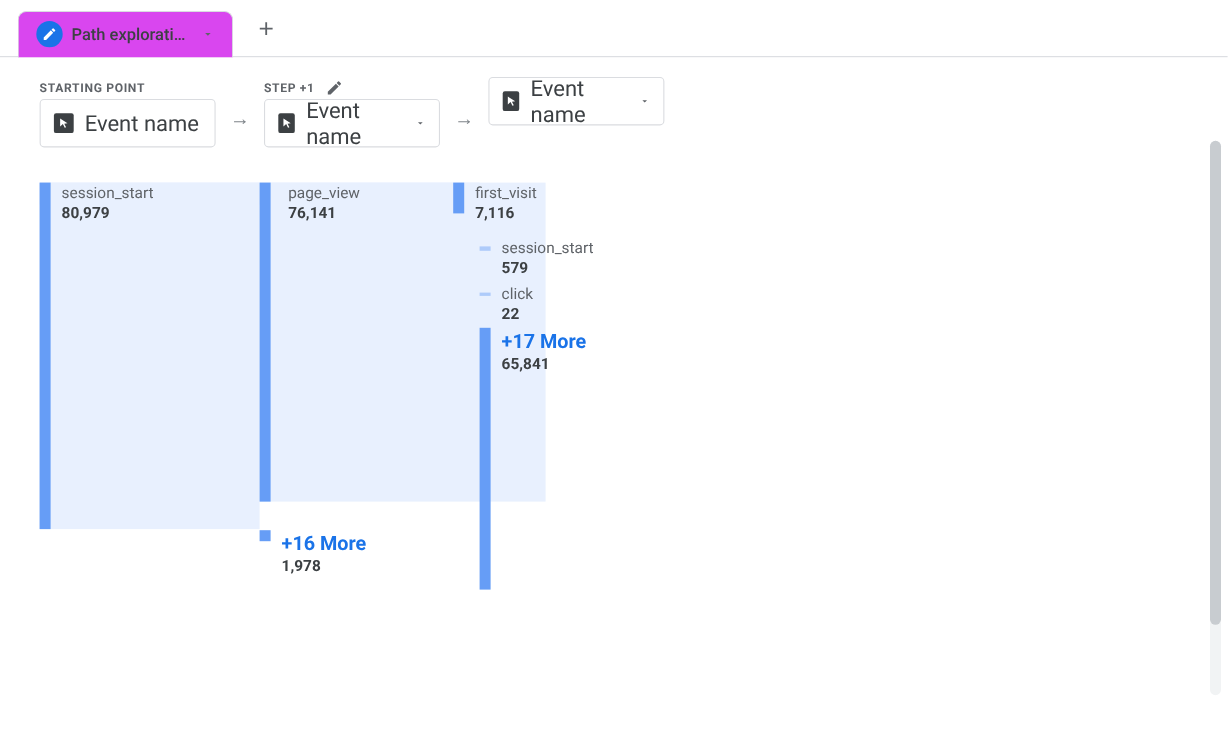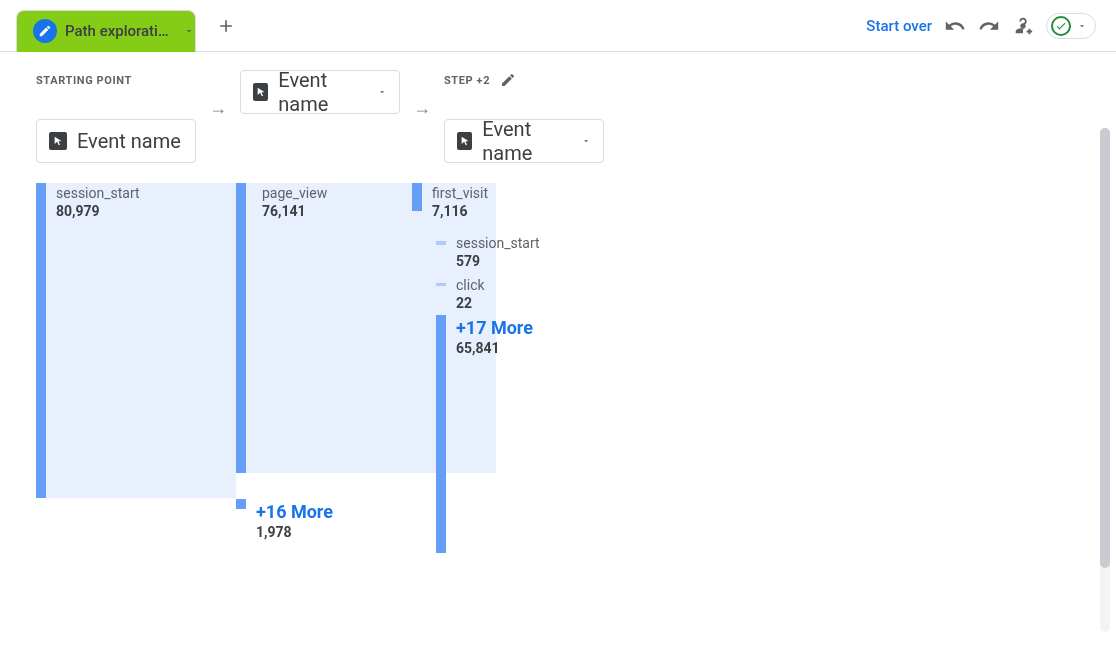--- a/index.html
+++ b/index.html
@@ -17,26 +17,26 @@
     align-items: center;
     padding: 0 8px 0 0;
     height: 52px;
     border-bottom: 1px solid #dadce0;
     position: relative;
   }
   .tab {
     display: flex;
     align-items: center;
     gap: 8px;
-    padding: 8px 0 8px 16px;
+    padding: 8px 16px 8px 16px;
     border: 1px solid #dadce0;
     border-bottom: none;
     border-top-left-radius: 8px;
     border-top-right-radius: 8px;
-    background: #84cc16;
+    background: #d946ef;
     margin-top: 10px;
     margin-left: 16px;
     height: 42px;
   }
   .tab-icon {
     width: 24px; height: 24px;
     background: #1a73e8;
     border-radius: 50%;
     display: flex; align-items: center; justify-content: center;
     color: #fff;
@@ -107,21 +107,21 @@
     align-items: flex-start;
     gap: 0;
   }
   .col {
     position: relative;
   }
   .col-header-row {
     display: flex;
     align-items: center;
     height: 20px;
-    margin-bottom: 29px;
+    margin-bottom: 0;
   }
   .col-header {
     font-size: 11px;
     font-weight: 700;
     letter-spacing: 0.6px;
     color: #5f6368;
     text-transform: uppercase;
   }
   .pencil {
     margin-left: 10px;
@@ -224,108 +224,80 @@
           <path d="M7 10l5 5 5-5z" fill="#5f6368"></path>
         </svg>
     </span>
   </div>
   <div class="add-tab">
     <svg width="20" height="20" viewBox="0 0 24 24">
         <path d="M19 13h-6v6h-2v-6H5v-2h6V5h2v6h6v2z" fill="#5f6368"></path>
       </svg>
   </div>
 
-  <div class="top-actions">
-    <span class="start-over">Start over</span>
-    <span class="icon-btn">
-      <svg width="22" height="22" viewBox="0 0 24 24">
-          <path d="M12.5 8c-2.65 0-5.05 1-6.9 2.6L2 7v9h9l-3.62-3.62C8.77 11.22 10.54 10.5 12.5 10.5c3.54 0 6.55 2.31 7.6 5.5l2.37-.78C21.08 11.03 17.15 8 12.5 8z" fill="#5f6368"></path>
-        </svg>
-    </span>
-    <span class="icon-btn">
-      <svg width="22" height="22" viewBox="0 0 24 24">
-          <path d="M18.4 10.6C16.55 9 14.15 8 11.5 8 6.85 8 2.92 11.03 1.53 15.22l2.37.78c1.05-3.19 4.06-5.5 7.6-5.5 1.96 0 3.73.72 5.12 1.88L13 16h9V7l-3.6 3.6z" fill="#5f6368"></path>
-        </svg>
-    </span>
-    <span class="icon-btn">
-      <svg width="22" height="22" viewBox="0 0 24 24">
-          <path d="M15 12c0-1.66-1.34-3-3-3S9 10.34 9 12s1.34 3 3 3 3-1.34 3-3zm-3-9C9.79 3 8 4.79 8 7h2c0-1.1.9-2 2-2s2 .9 2 2c0 1.1-.9 2-2 2h-1v3h2V10.9c1.72-.45 3-2 3-3.9 0-2.21-1.79-4-4-4zM20 17v-2h-2v2h-2v2h2v2h2v-2h2v-2h-2zM4 18c0-2.21 3.58-3.5 6-3.5.76 0 1.62.13 2.47.37-.3.58-.47 1.23-.47 1.93v3.2H4v-2z" fill="#5f6368"></path>
-        </svg>
-    </span>
-    <span class="status-pill">
-      <span class="check-circle">
-        <svg width="12" height="12" viewBox="0 0 24 24">
-            <path d="M9 16.17 4.83 12l-1.42 1.41L9 19 21 7l-1.41-1.41z" fill="#1e8e3e"></path>
-          </svg>
-      </span>
-      <svg width="10" height="10" viewBox="0 0 24 24">
-          <path d="M7 10l5 5 5-5z" fill="#5f6368"></path>
-        </svg>
-    </span>
-  </div>
 </div>
 
 <div class="canvas">
 
 
   <div class="columns">
 
     <div class="col" style="width:160px;">
       <div class="col-header-row">
         <span class="col-header">STARTING POINT</span>
       </div>
       <div class="node-type">
         <span class="ev-icon">
           <svg width="10" height="10" viewBox="0 0 24 24">
               <path d="M4 2l16 10-7 1 4 8-3 1-4-8-6 5V2z" fill="#fff"></path>
             </svg>
         </span>
         <span class="node-type-label">Event name</span>
+      </div>
+    </div>
+
+    <div class="arrow-between">→</div>
+
+    <div class="col" style="width:160px;">
+      <div class="col-header-row">
+        <span class="col-header">STEP +1</span>
+        <span class="pencil">
+          <svg width="16" height="16" viewBox="0 0 24 24">
+              <path d="M3 17.25V21h3.75L17.81 9.94l-3.75-3.75L3 17.25zM20.71 7.04a1 1 0 0 0 0-1.41l-2.34-2.34a1 1 0 0 0-1.41 0l-1.83 1.83 3.75 3.75 1.83-1.83z" fill="#5f6368"></path>
+            </svg>
+        </span>
+      </div>
+      <div class="node-type">
+        <span class="ev-icon">
+          <svg width="10" height="10" viewBox="0 0 24 24">
+              <path d="M4 2l16 10-7 1 4 8-3 1-4-8-6 5V2z" fill="#fff"></path>
+            </svg>
+        </span>
+        <span class="node-type-label">Event name</span>
+        <svg width="12" height="12" viewBox="0 0 24 24" style="margin-left:auto;">
+            <path d="M7 10l5 5 5-5z" fill="#5f6368"></path>
+          </svg>
       </div>
     </div>
 
     <div class="arrow-between">→</div>
 
     <div class="col" style="width:160px;">
       <div class="node-type">
         <span class="ev-icon">
           <svg width="10" height="10" viewBox="0 0 24 24">
               <path d="M4 2l16 10-7 1 4 8-3 1-4-8-6 5V2z" fill="#fff"></path>
             </svg>
         </span>
         <span class="node-type-label">Event name</span>
         <svg width="12" height="12" viewBox="0 0 24 24" style="margin-left:auto;">
             <path d="M7 10l5 5 5-5z" fill="#5f6368"></path>
           </svg>
       </div>
     </div>
-
-    <div class="arrow-between">→</div>
-
-    <div class="col" style="width:160px;">
-      <div class="col-header-row">
-        <span class="col-header">STEP +2</span>
-        <span class="pencil">
-          <svg width="16" height="16" viewBox="0 0 24 24">
-              <path d="M3 17.25V21h3.75L17.81 9.94l-3.75-3.75L3 17.25zM20.71 7.04a1 1 0 0 0 0-1.41l-2.34-2.34a1 1 0 0 0-1.41 0l-1.83 1.83 3.75 3.75 1.83-1.83z" fill="#5f6368"></path>
-            </svg>
-        </span>
-      </div>
-      <div class="node-type">
-        <span class="ev-icon">
-          <svg width="10" height="10" viewBox="0 0 24 24">
-              <path d="M4 2l16 10-7 1 4 8-3 1-4-8-6 5V2z" fill="#fff"></path>
-            </svg>
-        </span>
-        <span class="node-type-label">Event name</span>
-        <svg width="12" height="12" viewBox="0 0 24 24" style="margin-left:auto;">
-            <path d="M7 10l5 5 5-5z" fill="#5f6368"></path>
-          </svg>
-      </div>
-    </div>
   </div>
 
   <div class="sankey-area">
 
     <div class="flow-bg flow-main-top"></div>
     <div class="flow-bg flow-col0"></div>
     <div class="flow-bg flow-col1"></div>
 
     <div class="node" style="left:0; top:0;">
       <div class="bar-a" style="height:315px;"></div>

